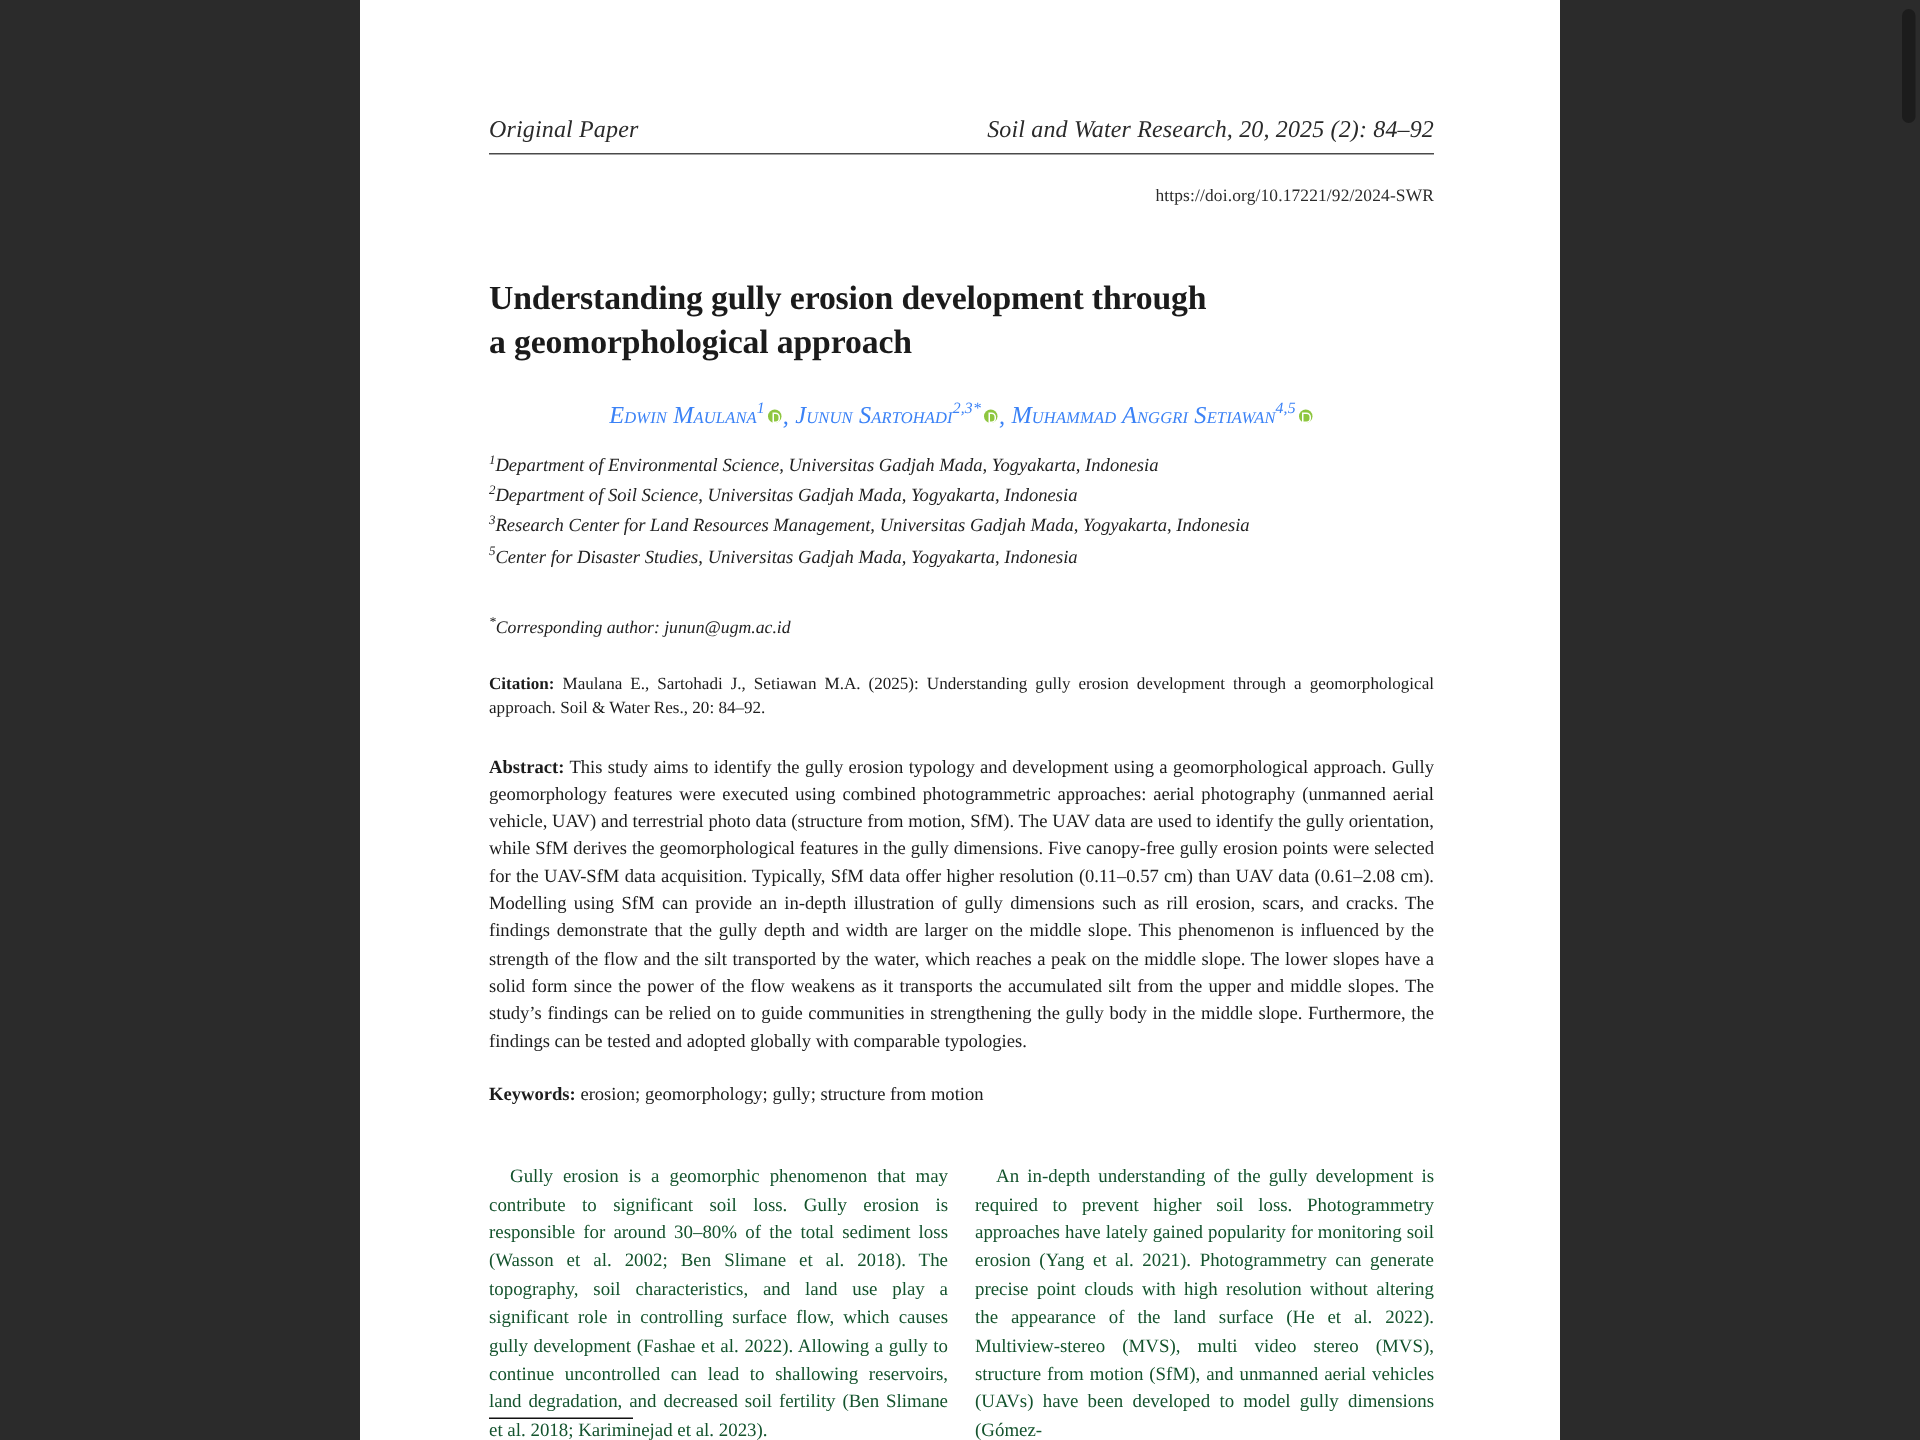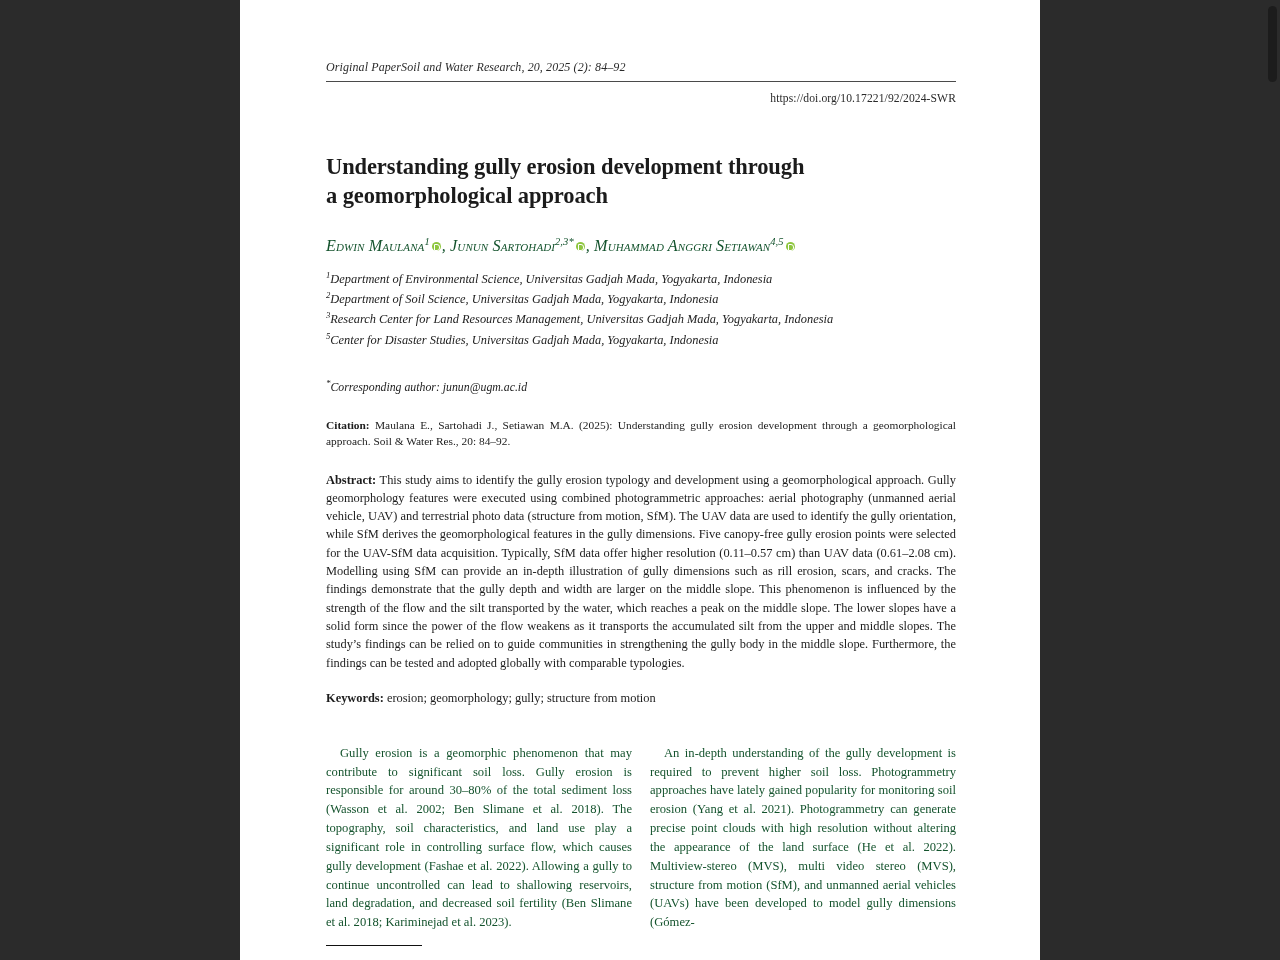--- a/index.html
+++ b/index.html
@@ -47,36 +47,37 @@
   }
   .page-inner {
     position: absolute;
     left: 86px; top: 0;
     width: 630px;
   }
 
   
   .runhead {
     display: flex;
+    justify-content: space-between;
     align-items: baseline;
-    padding-top: 60px;
-    font-style: italic;
-    font-size: 12px;
+    padding-top: 78px;
+    font-style: italic;
+    font-size: 16px;
     color: #2a2a2a;
     letter-spacing: .1px;
   }
   .runhead-left { white-space: nowrap; }
   .runhead-right { white-space: nowrap; }
   .rule-head {
     margin-top: 6px;
     border-bottom: 1.6px solid #4a4a4a;
     width: 100%;
   }
   .doi {
-    margin-top: 10px;
+    margin-top: 21px;
     text-align: right;
     font-size: 11.6px;
     color: #2a2a2a;
     letter-spacing: .1px;
   }
 
   
   .title {
     margin-top: 47px;
     font-size: 22.5px;
@@ -86,23 +87,24 @@
     letter-spacing: -.1px;
   }
   .title-line { display: block; }
 
   
   .authors {
     margin-top: 24px;
     font-style: italic;
     font-size: 16.2px;
     font-variant: small-caps;
-    color: #14532d;
+    color: #3b82f6;
     line-height: 1.3;
     letter-spacing: .1px;
+    text-align: center;
   }
   .authors .sup {
     font-variant: normal;
     font-size: 10.5px;
     vertical-align: super;
     font-style: italic;
   }
   .orcid {
     display: inline-block;
     width: 9px; height: 9px;

